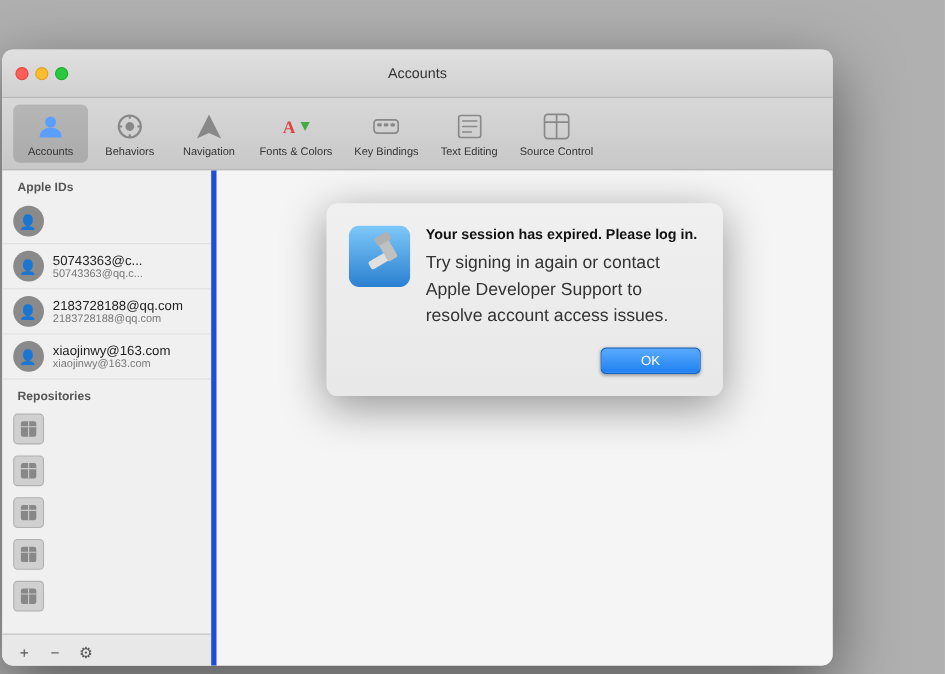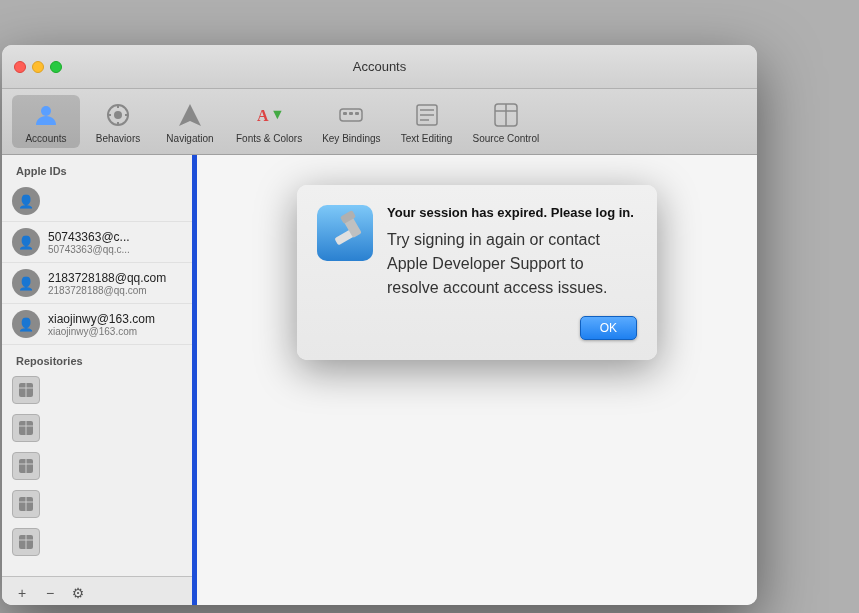--- a/index.html
+++ b/index.html
@@ -284,21 +284,21 @@
       display: flex;
       justify-content: flex-end;
       margin-top: 4px;
     }
 
     .ok-button {
       background: linear-gradient(to bottom, #5aabff, #1e80f0);
       color: white;
       border: 1px solid #1060c0;
       border-radius: 5px;
-      padding: 4px 19px;
+      padding: 4px 36px;
       font-size: 12px;
       font-weight: 500;
       cursor: pointer;
       box-shadow: 0 1px 3px rgba(0,0,0,0.3);
     }
 
     
     .xcode-icon {
       width: 56px;
       height: 56px;

